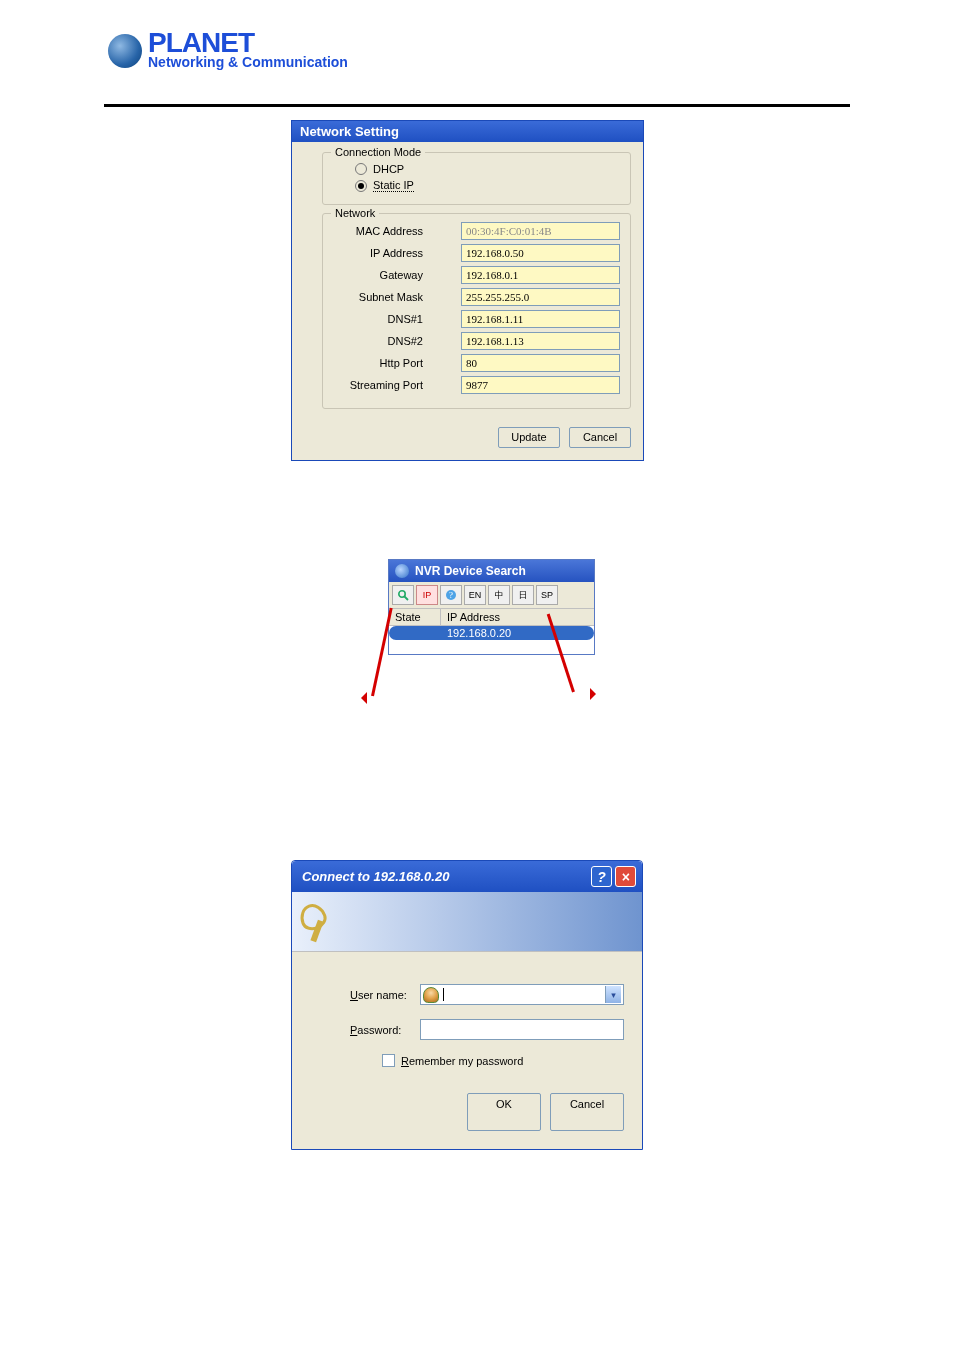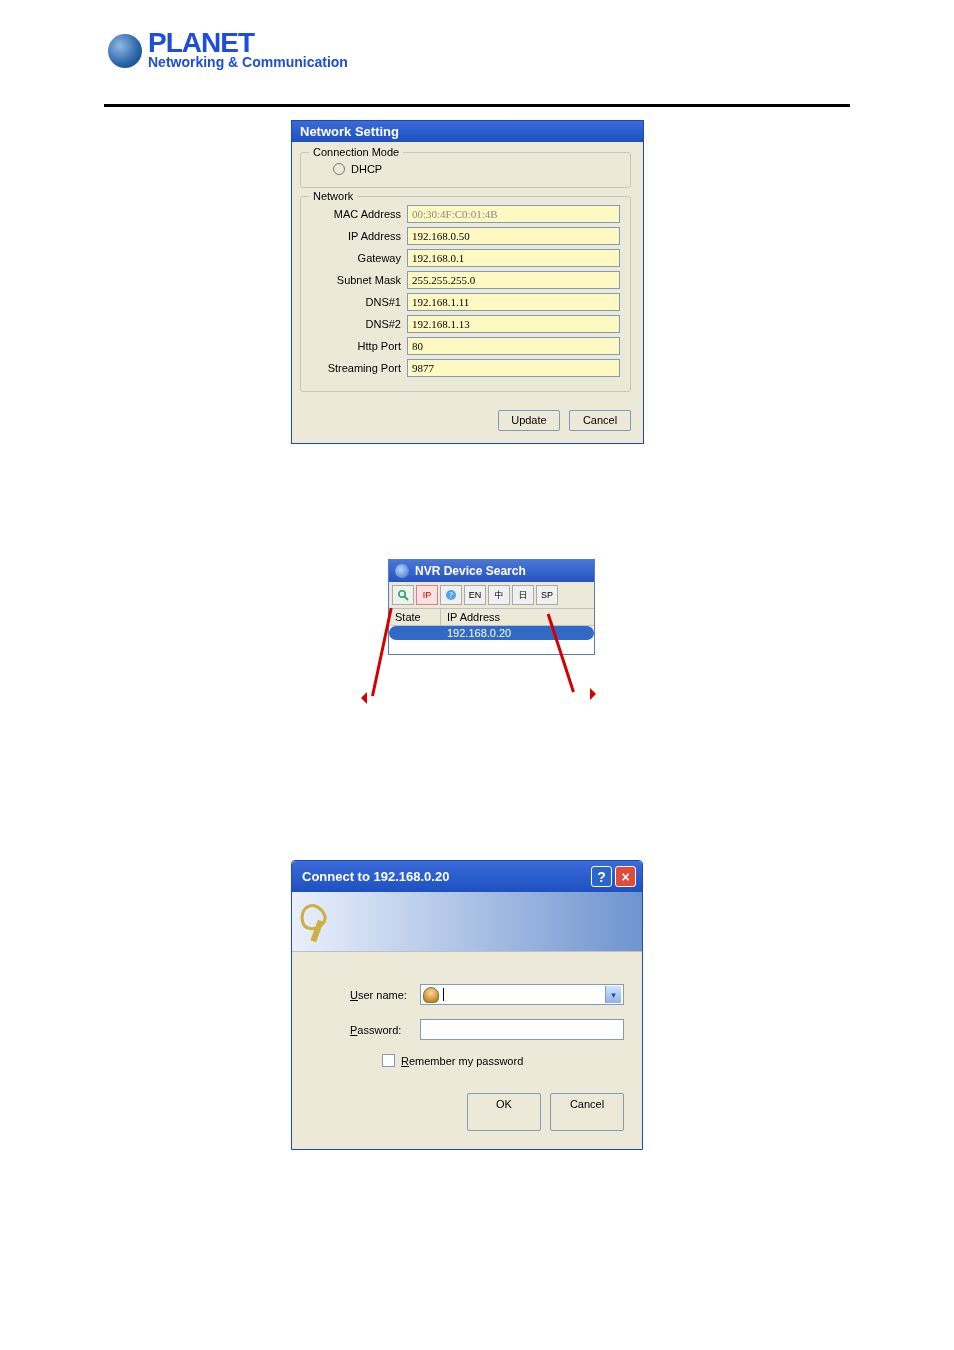--- a/index.html
+++ b/index.html
@@ -8,28 +8,28 @@
   .logo-wrap { position: absolute; top: 32px; left: 108px; display: flex; align-items: center; }
   .logo-icon { width: 34px; height: 34px; background: radial-gradient(circle at 35% 35%, #8fb9e3 0%, #2764a8 60%, #0b3f78 100%); border-radius: 50%; margin-right: 6px; }
   .logo-text { font-family: "Arial Black", Arial, sans-serif; color: #1d4ed8; }
   .logo-text .big { font-size: 28px; font-weight: 900; letter-spacing: -1px; line-height: 0.8; }
   .logo-text .sub { font-size: 14px; font-weight: bold; }
 
   .hr-line { position: absolute; top: 104px; left: 104px; width: 746px; height: 3px; background: #000; }
 
   .ns-dialog { position: absolute; top: 120px; left: 291px; width: 353px; border: 1px solid #1a49b8; }
   .ns-title { background: linear-gradient(#3a6bd8,#1f50c2); color: #fff; font-size: 13px; font-weight: bold; padding: 3px 8px; }
-  .ns-body { background: #ece9d8; padding: 10px 12px 12px 8px; font-size: 11px; color: #000; }
+  .ns-body { background: #ece9d8; padding: 10px 12px 12px 30px; font-size: 11px; color: #000; }
   .fieldset { border: 1px solid #c9c5b5; border-radius: 3px; padding: 8px 10px 10px 10px; margin-bottom: 8px; position: relative; }
   .fieldset .legend { position: absolute; top: -7px; left: 8px; background: #ece9d8; padding: 0 4px; font-size: 11px; }
   .radio-row { display: flex; align-items: center; padding: 2px 0 2px 22px; font-size: 11px; }
   .radio-row .r { width: 12px; height: 12px; border: 1px solid #777; border-radius: 50%; margin-right: 6px; display: inline-flex; align-items: center; justify-content: center; }
   .radio-row .r.on::after { content: ""; width: 6px; height: 6px; border-radius: 50%; background: #000; }
   .radio-row .dotted { border-bottom: 1px dotted #000; }
-  .net-row { display: flex; align-items: center; margin-bottom: 4px; }
+  .net-row { display: flex; align-items: center; margin-bottom: 4px; gap: 32px; }
   .net-row .lbl { width: 90px; text-align: right; margin-right: 6px; font-size: 11px; }
   .net-row .inp { flex: 1; height: 18px; border: 1px solid #7f9db9; background: #fef9c3; font-size: 11px; padding: 1px 4px; font-family: Tahoma; }
   .net-row .inp.ro { color: #888; }
   .btn-row { text-align: right; padding-top: 10px; }
   .winbtn { display: inline-block; min-width: 62px; height: 21px; line-height: 19px; border: 1px solid #7f9db9; background: #ece9d8; font-size: 11px; text-align: center; border-radius: 2px; margin-left: 6px; }
 
   .nvr-box { position: absolute; top: 559px; left: 388px; width: 207px; border: 1px solid #5879c4; background: #fff; }
   .nvr-title { background: linear-gradient(#4a76d8,#2653c0); color: #fff; font-size: 12px; font-weight: bold; padding: 4px 6px; display: flex; align-items: center; }
   .nvr-title .ico { width: 14px; height: 14px; margin-right: 6px; background: radial-gradient(circle at 40% 40%, #b8d5ff 0%, #5a8fd8 70%); border-radius: 50%; }
   .nvr-toolbar { background: #ece9d8; border-bottom: 1px solid #c0c0c0; display: flex; padding: 3px; gap: 2px; }
@@ -45,21 +45,21 @@
   .nvr-row .c2 { flex: 1; padding: 1px 6px; }
 
   .arrow-left { position: absolute; top: 696px; left: 341px; width: 3px; height: 1px; }
   .arrow-left::before { content: ""; position: absolute; top: -90px; left: 30px; width: 3px; height: 90px; background: #d40000; transform: rotate(12deg); transform-origin: bottom; }
   .arrow-left::after { content: ""; position: absolute; top: -4px; left: 14px; border: 6px solid transparent; border-right-color: #d40000; }
   .arrow-right { position: absolute; top: 692px; left: 592px; width: 1px; height: 1px; }
   .arrow-right::before { content: ""; position: absolute; top: -82px; left: -20px; width: 3px; height: 82px; background: #d40000; transform: rotate(-18deg); transform-origin: bottom; }
   .arrow-right::after { content: ""; position: absolute; top: -4px; left: -2px; border: 6px solid transparent; border-left-color: #d40000; }
 
   .connect-dlg { position: absolute; top: 860px; left: 291px; width: 352px; border: 1px solid #1a49b8; border-radius: 4px 4px 0 0; }
-  .connect-title { background: linear-gradient(#3a6bd8,#1f50c2); color: #fff; font-size: 13px; font-weight: bold; padding: 5px 6px 5px 10px; display: flex; align-items: center; border-radius: 4px 4px 0 0; }
+  .connect-title { background: linear-gradient(#3a6bd8,#1f50c2); color: #fff; font-size: 13px; font-weight: bold; padding: 5px 6px 5px 10px; display: flex; align-items: center; border-radius: 4px 4px 0 0; font-style: italic; }
   .connect-title .t { flex: 1; }
   .connect-title .tbtn { width: 21px; height: 21px; margin-left: 3px; display: inline-flex; align-items: center; justify-content: center; font-size: 14px; font-weight: bold; color: #fff; border: 1px solid #fff; border-radius: 3px; }
   .connect-title .help { background: #2d65cf; }
   .connect-title .close { background: #e04b3a; }
   .connect-banner { height: 60px; background: linear-gradient(to right, #e9f0fb 0%, #b3c7e8 45%, #6f94cf 100%); display: flex; align-items: center; padding-left: 8px; border-bottom: 1px solid #c0c0c0; }
   .connect-banner .keyicon { width: 44px; height: 44px; display: inline-block; position: relative; }
   .connect-banner .keyicon .ring { position: absolute; top: 4px; left: 0; width: 26px; height: 26px; border: 3px solid #cfae42; border-radius: 50% 50% 50% 50% / 60% 60% 40% 40%; transform: rotate(-20deg); }
   .connect-banner .keyicon .k1 { position: absolute; top: 20px; left: 14px; width: 6px; height: 22px; background: #cfae42; transform: rotate(20deg); }
   .connect-body { background: #ece9d8; padding: 32px 18px 18px 18px; font-size: 11px; }
   .conn-row { display: flex; align-items: center; margin-bottom: 14px; }
@@ -89,20 +89,24 @@
 
 <div class="ns-dialog">
   <div class="ns-title">Network Setting</div>
   <div class="ns-body">
     <div class="fieldset">
       <span class="legend">Connection Mode</span>
       <div class="radio-row">
         <span class="r"></span>
         <span>DHCP</span>
       </div>
+      <div class="radio-row">
+        <span class="r on"></span>
+        <span class="dotted">Static IP</span>
+      </div>
     </div>
     <div class="fieldset">
       <span class="legend">Network</span>
       <div class="net-row">
         <span class="lbl">MAC Address</span>
         <input class="inp ro" value="00:30:4F:C0:01:4B" style="">
       </div>
       <div class="net-row">
         <span class="lbl">IP Address</span>
         <input class="inp" value="192.168.0.50" style="">

